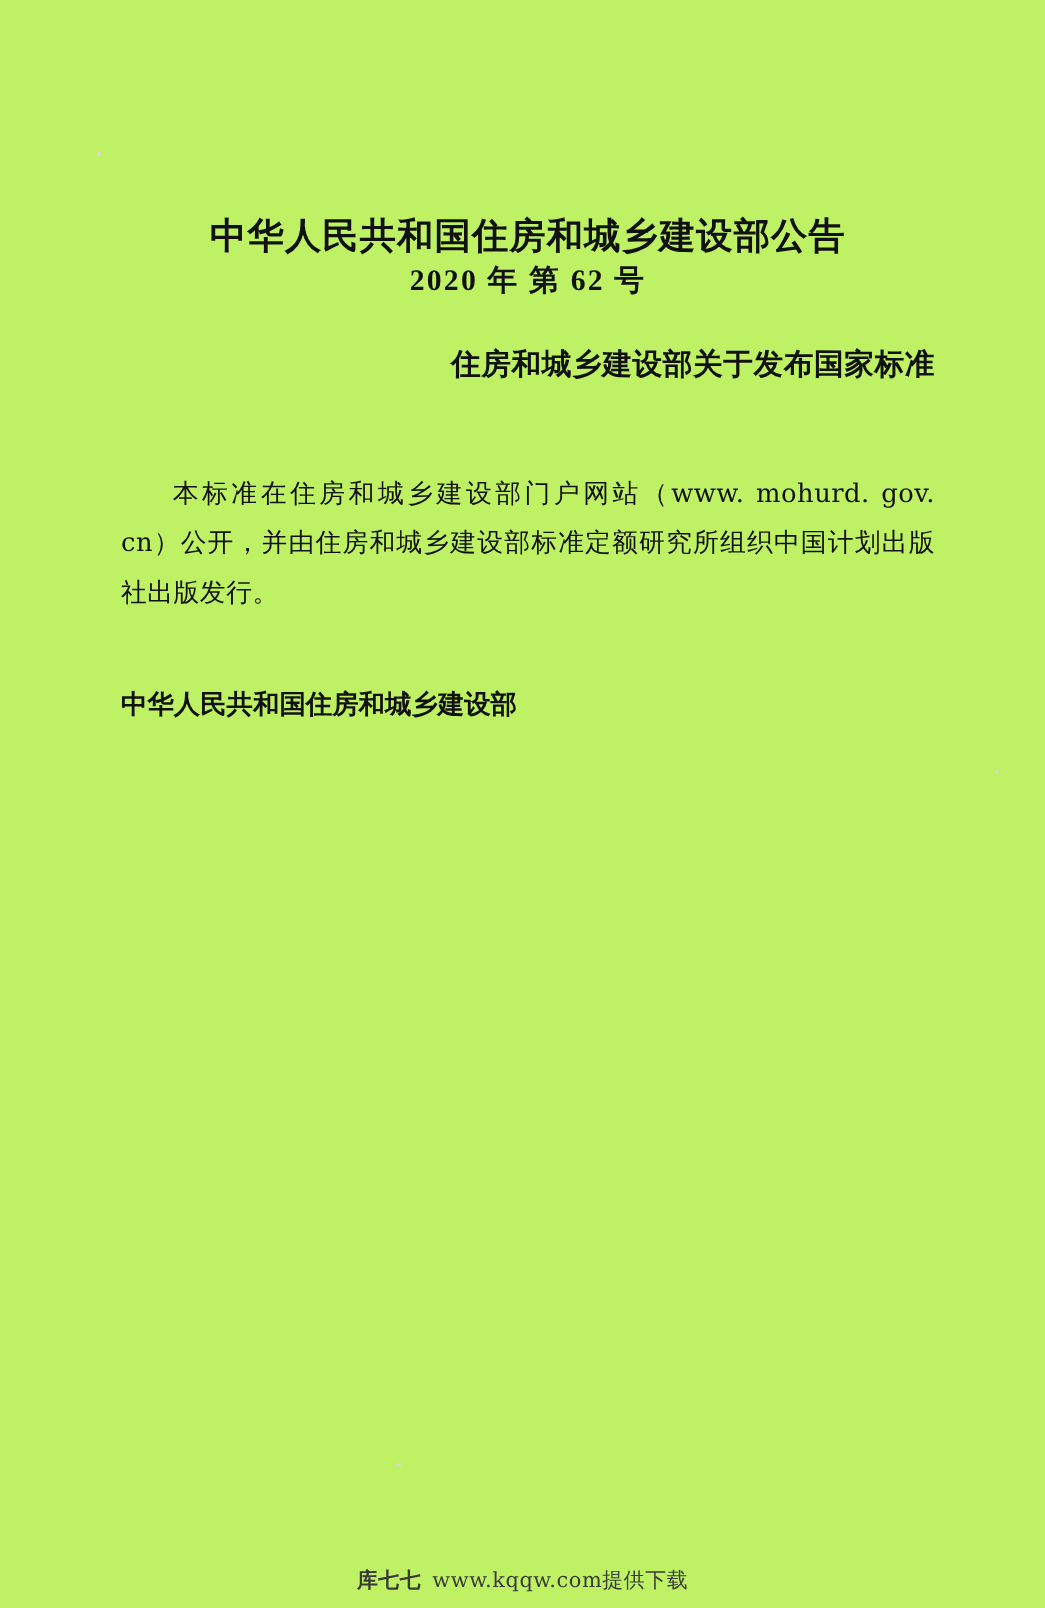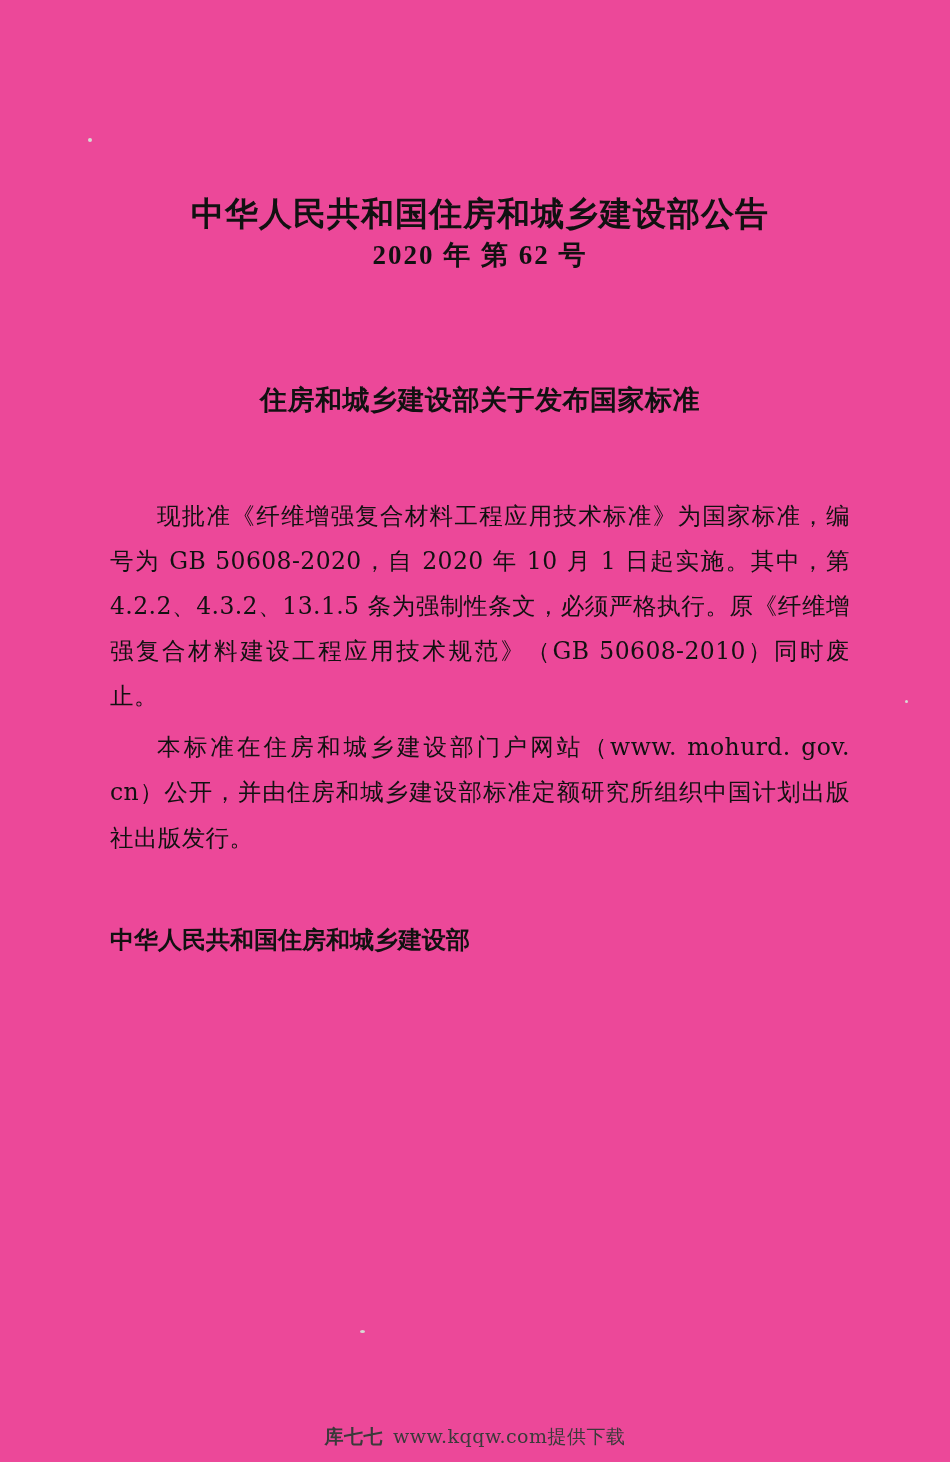--- a/index.html
+++ b/index.html
@@ -11,21 +11,21 @@
     width: 950px;
     height: 1462px;
     position: relative;
     font-family: "DejaVu Serif", serif;
     color: #1a1a1a;
     overflow: hidden;
   }
   .page {
     position: absolute;
     inset: 0;
-    background: #ec4899;
+    background: #bef264;
   }
   
   .speck {
     position: absolute;
     background: #d8d8d4;
     border-radius: 50%;
   }
   .content {
     position: absolute;
     left: 110px;
@@ -43,22 +43,22 @@
   }
   .doc-number {
     font-family: Liberation Serif, serif;
     font-weight: 700;
     font-size: 27px;
     text-align: center;
     letter-spacing: 2px;
     color: #111;
   }
   .subject {
-    margin-top: 105px;
-    text-align: center;
+    margin-top: 37px;
+    text-align: right;
     font-weight: 700;
     font-size: 27px;
     line-height: 1.62;
     letter-spacing: 0.5px;
     color: #111;
   }
   .subject-line {
     display: block;
   }
   .body-block {
@@ -116,21 +116,20 @@
 
     <h1 class="doc-title">中华人民共和国住房和城乡建设部公告</h1>
 
     <div class="doc-number">2020 年   第 62 号</div>
 
     <div class="subject">
       <span class="subject-line">住房和城乡建设部关于发布国家标准</span>
     </div>
 
     <div class="body-block">
-      <p class="para">现批准《纤维增强复合材料工程应用技术标准》为国家标准，编号为 GB 50608-2020，自 2020 年 10 月 1 日起实施。其中，第 4.2.2、4.3.2、13.1.5 条为强制性条文，必须严格执行。原《纤维增强复合材料建设工程应用技术规范》（GB 50608-2010）同时废止。</p>
       <p class="para">本标准在住房和城乡建设部门户网站（www. mohurd. gov. cn）公开，并由住房和城乡建设部标准定额研究所组织中国计划出版社出版发行。</p>
     </div>
 
     <div class="signature">
       <span class="sig-line">中华人民共和国住房和城乡建设部</span>
     </div>
 
   </div>
 
   <div class="footer">

